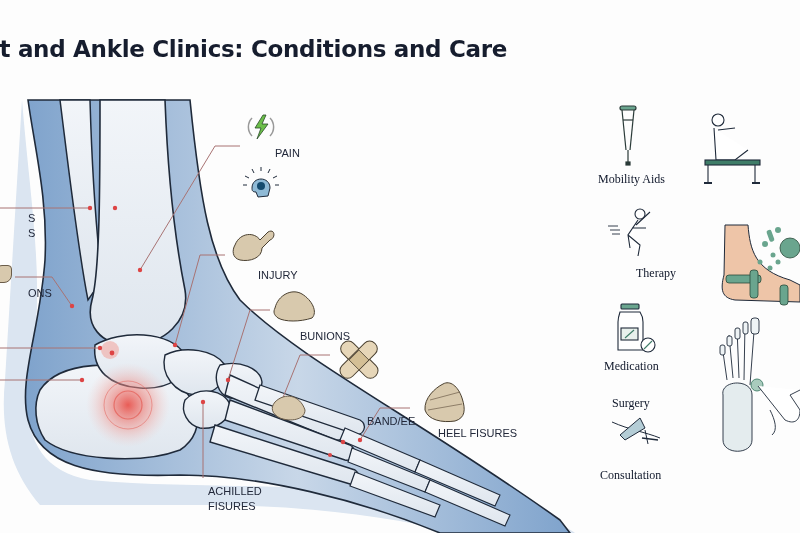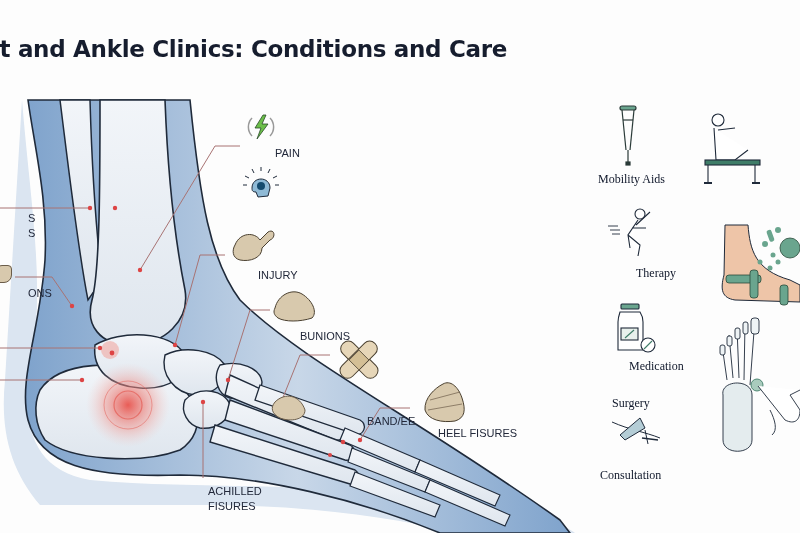--- a/index.html
+++ b/index.html
@@ -220,15 +220,15 @@
     <rect x="727" y="336" width="5" height="10" rx="2"></rect>
     <rect x="720" y="345" width="5" height="10" rx="2"></rect>
     <circle cx="757" cy="385" r="6" fill="#a9cbbd" stroke="#3f7d68"></circle>
     <path d="M758,386 L785,420 C795,425 800,420 800,410 L790,395 L800,390" fill="#fff"></path>
     <path d="M770,410 C775,420 778,430 772,435" fill="none"></path>
   </g>
 </svg>
 
 <div class="rlbl" style="left:598px;top:172px;">Mobility Aids</div>
 <div class="rlbl" style="left:611px;top:266px;margin-left:25px;">Therapy</div>
-<div class="rlbl" style="left:629px;top:359px;text-align:right;">Medication</div>
+<div class="rlbl" style="left:604px;top:359px;text-align:right;">Medication</div>
 <div class="rlbl" style="left:612px;top:396px;">Surgery</div>
 <div class="rlbl" style="left:600px;top:454px;margin-top:14px;">Consultation</div>
 
 </body></html>

